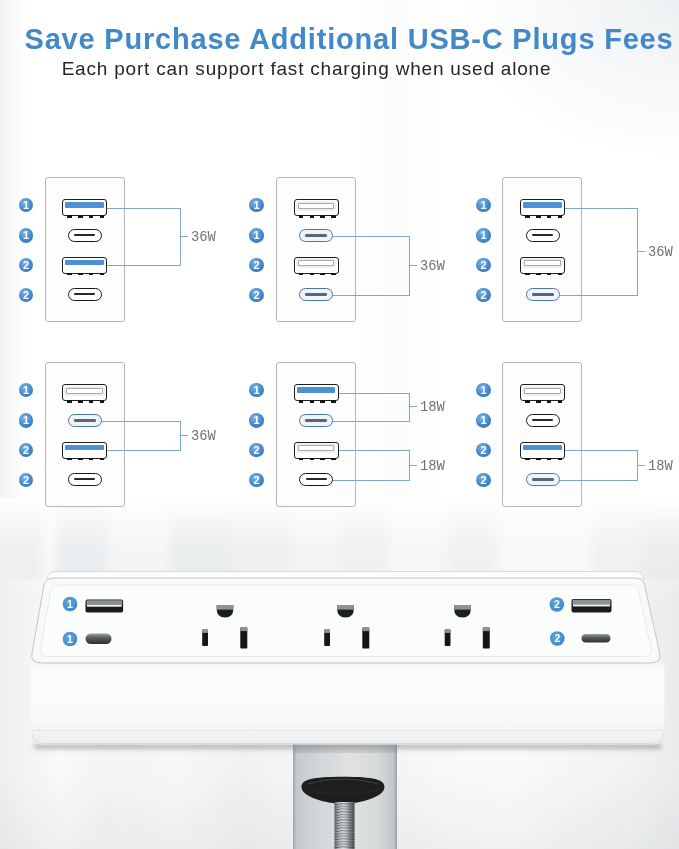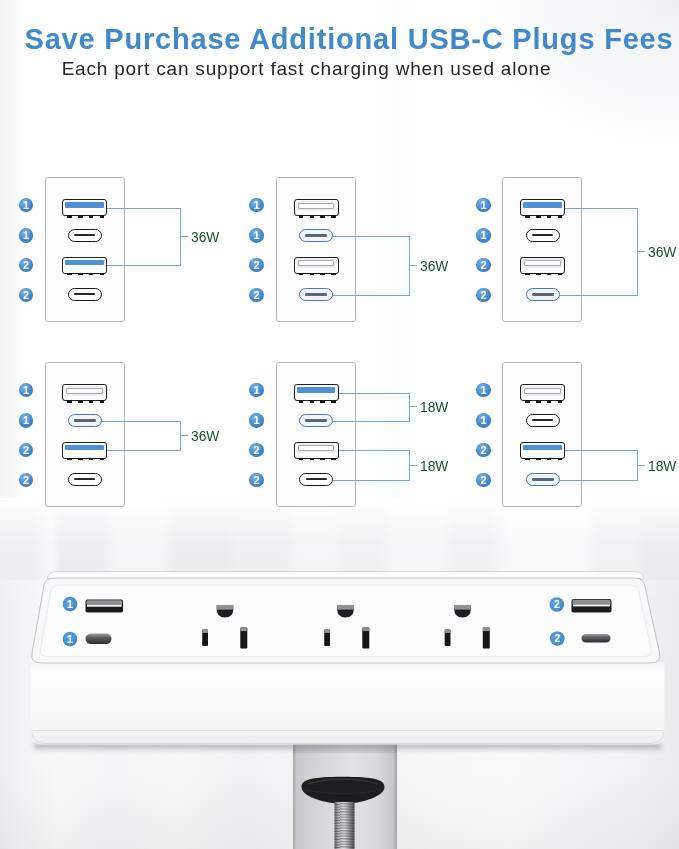--- a/index.html
+++ b/index.html
@@ -32,21 +32,21 @@
 .abar-on{position:absolute;left:2.2px;right:2.2px;top:2.2px;height:5.5px;background:#4e90d4;border-radius:1px;}
 .abar-off{position:absolute;left:3.2px;right:3.2px;top:2.6px;height:4.4px;background:#fff;
   border:1px solid #a6abaf;border-radius:1px;box-shadow:0 0 0 1.8px #ebedee;}
 .ft{position:absolute;bottom:-2.6px;width:4.6px;height:2.6px;background:#121416;}
 .uc{position:absolute;width:34px;height:12.6px;border-radius:7px;box-sizing:border-box;background:#fff;}
 .ucd{border:1.8px solid #17191b;}
 .ucd i{position:absolute;left:5.5px;right:5.5px;top:50%;margin-top:-1px;height:2px;background:#26282a;border-radius:1px;}
 .ucb{border:1.6px solid #4a76a8;background:#eff4fa;}
 .ucb i{position:absolute;left:5px;right:5px;top:50%;margin-top:-1.1px;height:2.2px;background:#5c6673;border-radius:1.2px;}
 .ln{position:absolute;background:#7fa7cb;}
-.wl{position:absolute;font-size:13.8px;color:#14532d;line-height:14px;}
+.wl{position:absolute;font-size:13.8px;color:#737373;line-height:14px;font-family:Liberation Mono, monospace;}
 
 </style></head><body>
 <div id="page">
 <div id="topstripes"></div>
 <div id="photobg"></div>
 <div id="bandtop"></div>
 <h1>Save Purchase Additional USB-C Plugs Fees</h1>
 <div class="sub">Each port can support fast charging when used alone</div>
 <div class="plate" style="left:45px;top:176.5px;"></div>
     <div class="nc" style="left:18.7px;top:197.7px;">1</div>

